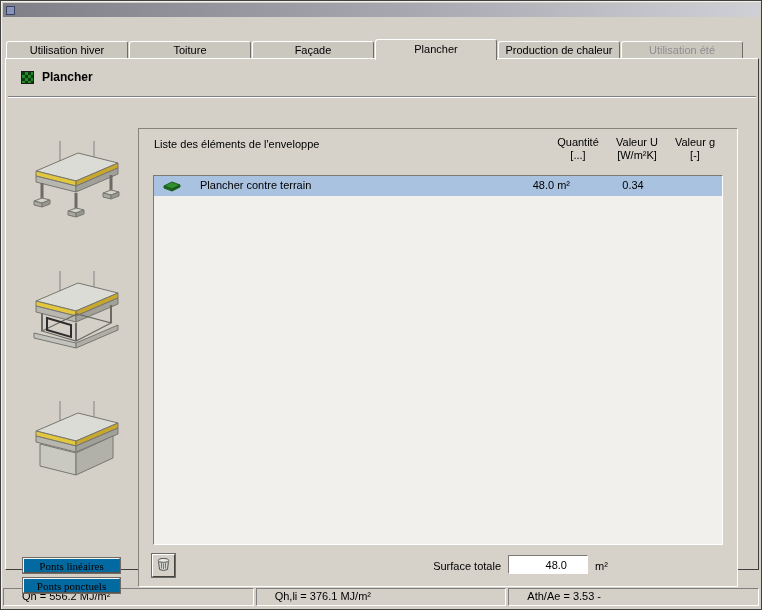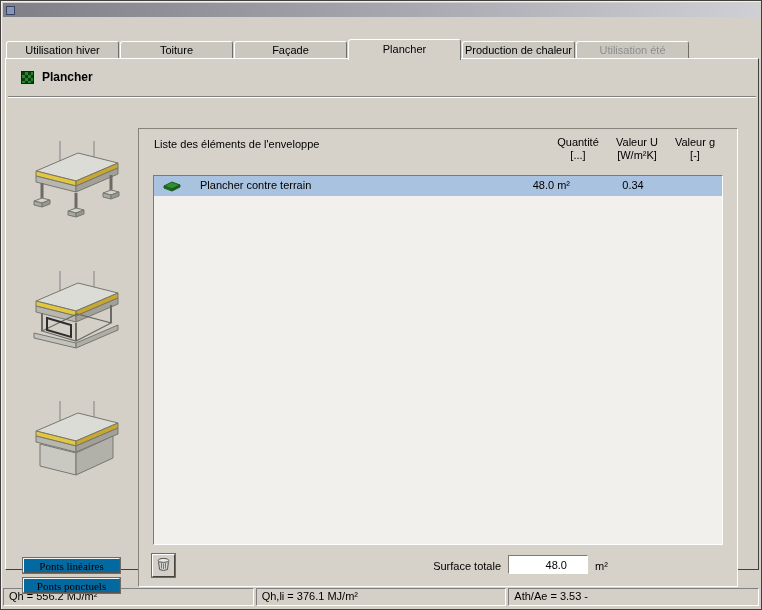--- a/index.html
+++ b/index.html
@@ -21,21 +21,21 @@
     background:linear-gradient(90deg,#7f7f88 0%, #a9a9b1 55%, #cfcfd6 100%);
     display:flex; align-items:center; padding-left:3px;
   }
   .titlebar-icon { width:9px; height:9px; background:#8a94b8; border:1px solid #3a4464; }
   
   .tabs {
     position:absolute; top:38px; left:5px; height:19px;
     display:flex; align-items:flex-end; z-index:3;
   }
   .tab {
-    width:113px; height:17px; line-height:16px; margin-right:1px;
+    width:122px; height:17px; line-height:16px; margin-right:1px;
     text-align:center; background:#cac7bf;
     border:1px solid #6f6d66; border-bottom:none;
     border-top-color:#fff; border-left-color:#fff;
     border-radius:3px 3px 0 0;
     overflow:hidden; white-space:nowrap;
   }
   .tab.active {
     height:21px; line-height:19px; margin-bottom:-2px;
     background:#d4d0c8; z-index:4; position:relative;
   }
@@ -102,21 +102,21 @@
     background:#fff; border:1px solid; border-color:#7b7972 #fff #fff #7b7972;
     font-family:inherit; font-size:11px; text-align:right; padding-right:20px;
   }
   .surface-unit { position:absolute; left:456px; top:431px; }
   
   .statusbar {
     position:absolute; left:2px; right:2px; bottom:3px; height:18px;
     display:flex; gap:2px;
   }
   .status-cell {
-    flex:1; background:#d4d0c8; line-height:15px; padding-left:5px;
+    flex:1; background:#d4d0c8; line-height:15px; padding-left:18px;
     border:1px solid; border-color:#808080 #fff #fff #808080;
     white-space:nowrap; overflow:hidden;
   }
 </style>
 </head>
 <body>
 
 <div class="window">
 
   <div class="titlebar">

